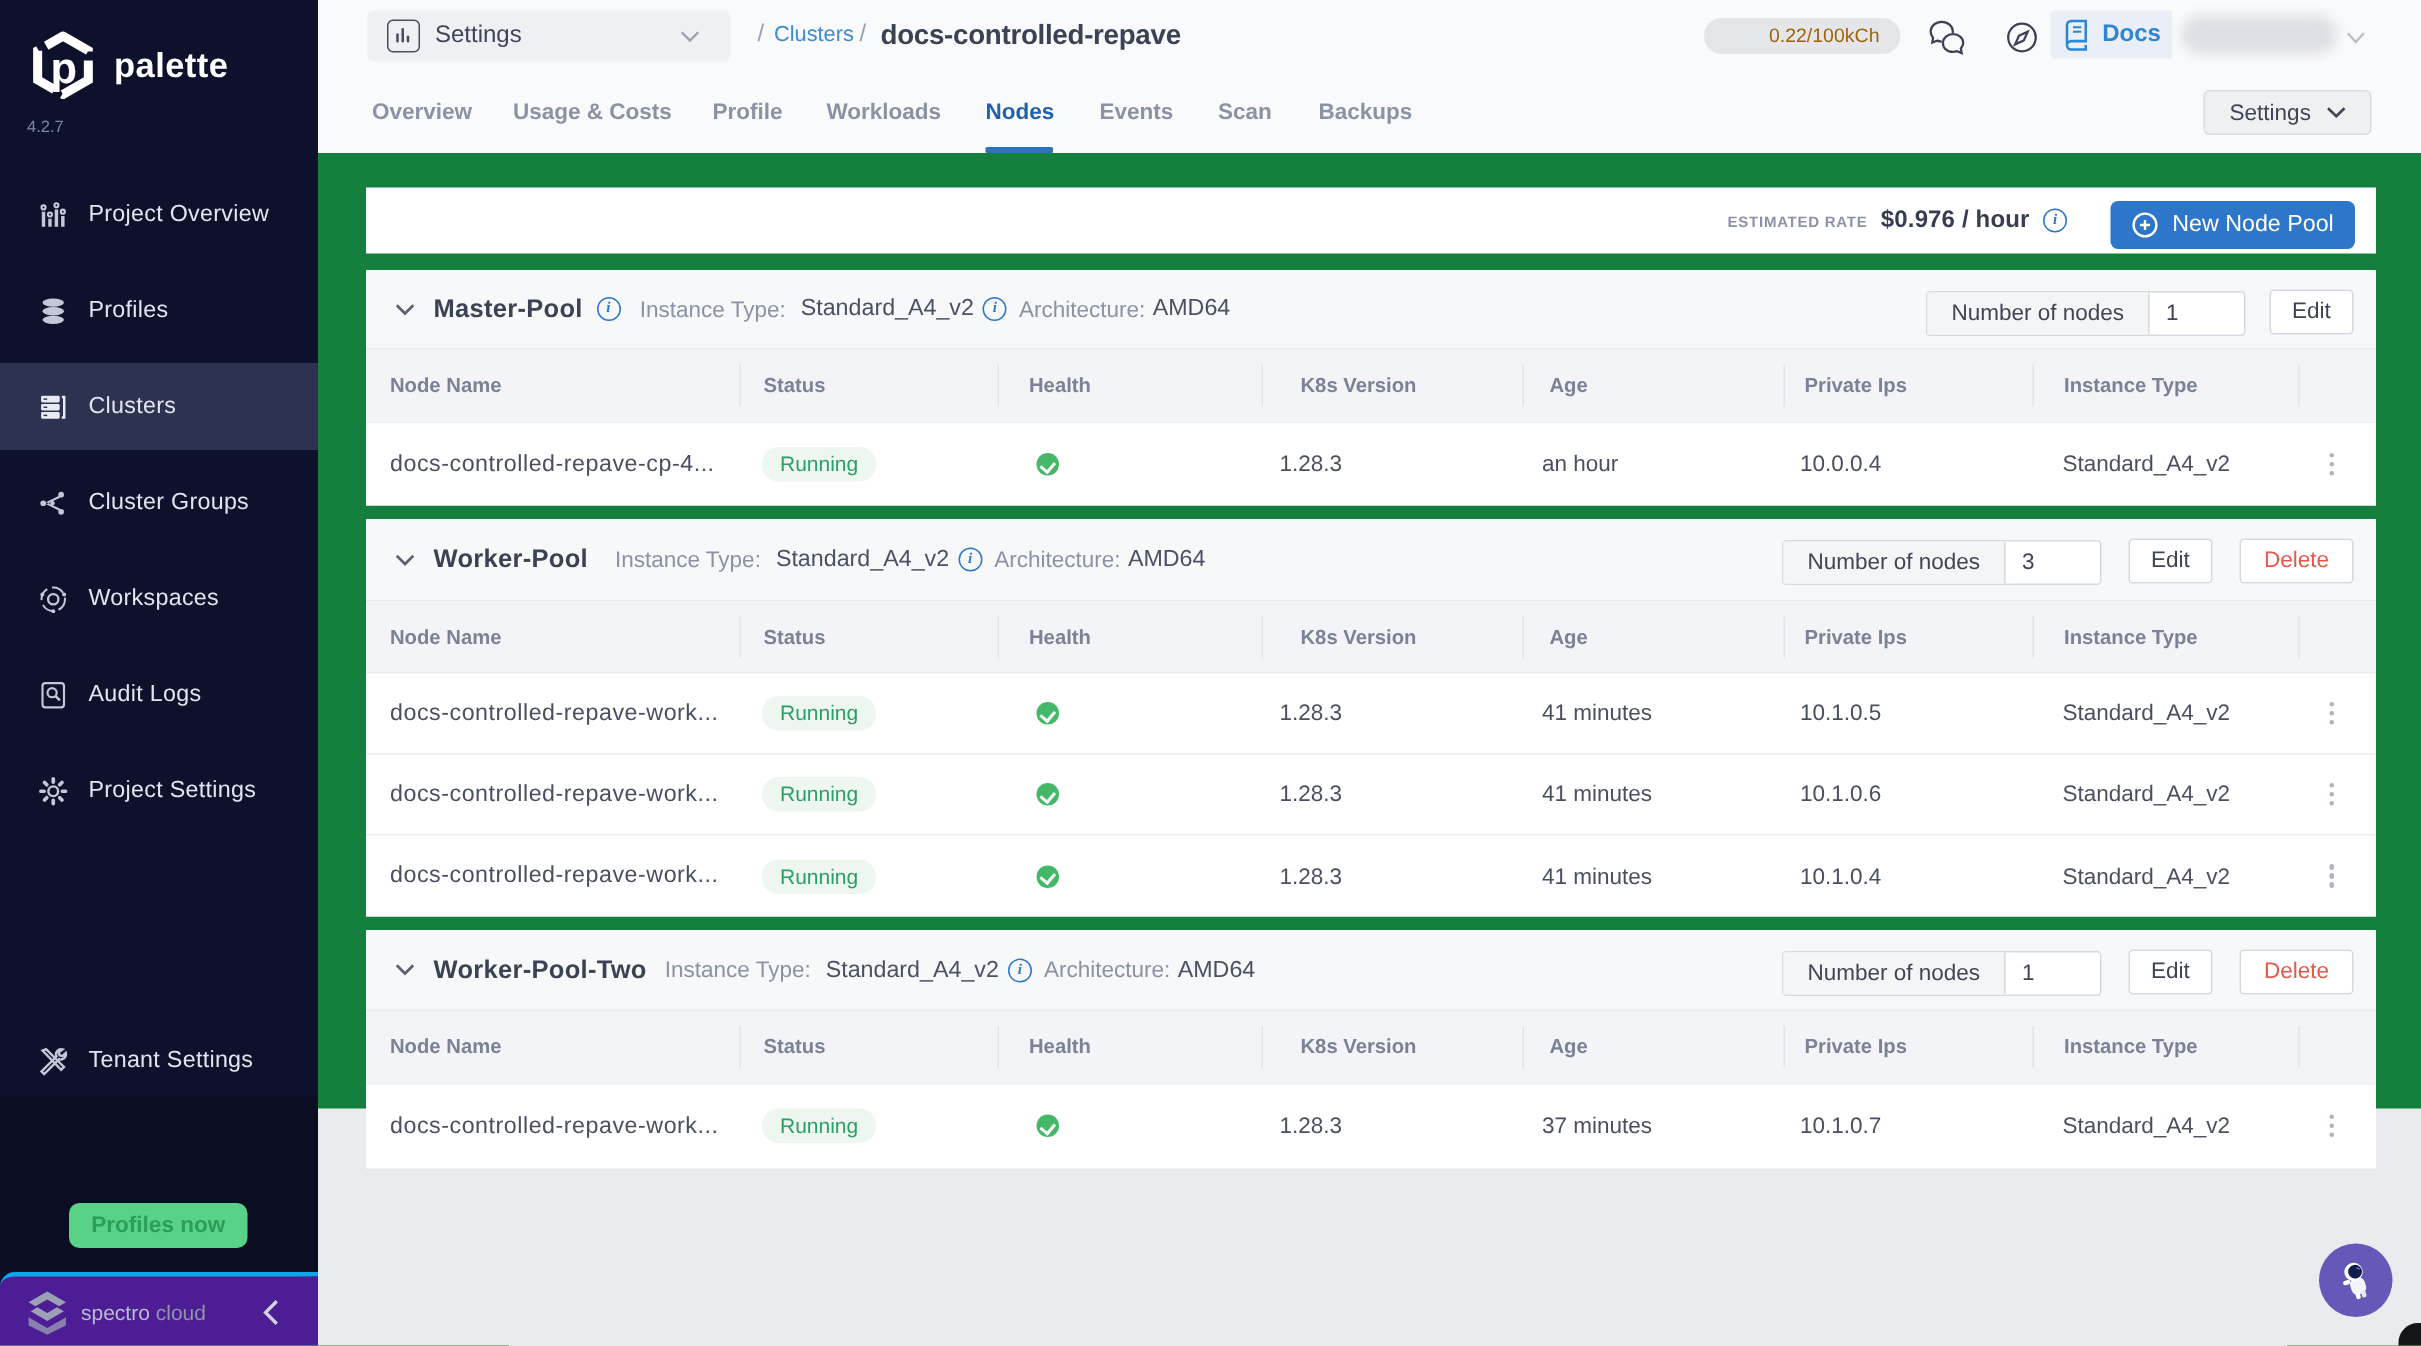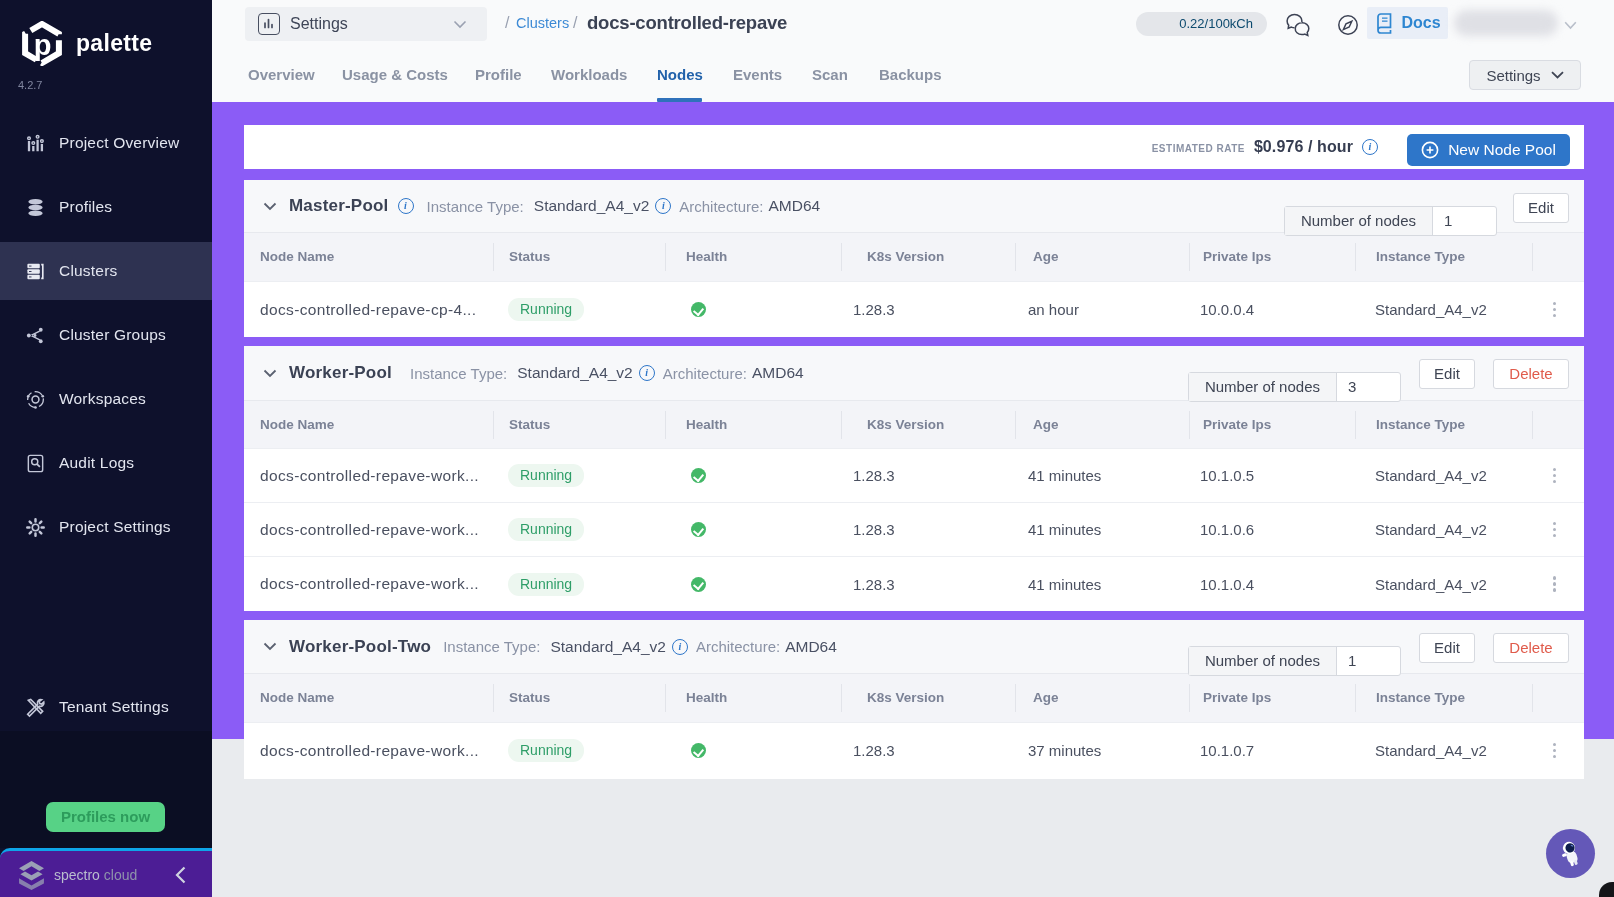--- a/index.html
+++ b/index.html
@@ -33,43 +33,43 @@
   #crumbs span { position:absolute; }
   #crumbs .sl { font-size:16px; color:#9aa1b1; top:4px; }
   #crumbs .cl { color:#3d8ad5; font-size:14.5px; top:5px; left:11px; }
   #crumbs .ti { color:#3b4254; font-size:18.5px; font-weight:700; left:82px; top:2px; letter-spacing:-.2px; }
   .tab { position:absolute; top:66px; font-size:15px; font-weight:600; color:#8a92a3; }
   .tab.on { color:#2262ab; }
   #tabline { position:absolute; left:445px; top:98px; width:45px; height:4px; background:#2f72bb; border-radius:1px; }
   #settings { position:absolute; right:33px; top:60px; width:112px; height:30px; background:#eef0f2; border:1px solid #d9dce2; border-radius:4px; display:flex; align-items:center; justify-content:center; font-size:15px; color:#3f4554; }
 
   
-  #pill { position:absolute; right:347px; top:12px; width:131px; height:24px; background:#e4e6ea; border-radius:12px; font-size:13px; color:#0c4a6e; text-align:right; line-height:24px; padding-right:14px; }
+  #pill { position:absolute; right:347px; top:12px; width:131px; height:24px; background:#e4e6ea; border-radius:12px; font-size:13px; color:#a16207; text-align:right; line-height:24px; padding-right:14px; }
   #docsbtn { position:absolute; right:166px; top:7px; width:81px; height:32px; background:#e9eef7; display:flex; align-items:center; justify-content:center; border-radius:2px; }
   #docsbtn span { color:#2e86d1; font-weight:700; font-size:16px; margin-left:7px; }
   #ublur { position:absolute; right:56px; top:10px; width:104px; height:26px; background:#dfe0e5; border-radius:13px; filter:blur(4px); }
 
   
-  #content { position:absolute; left:212px; top:102px; width:1402px; height:637px; background:#8b5cf6; }
+  #content { position:absolute; left:212px; top:102px; width:1402px; height:637px; background:#15803d; }
   #ratebar { position:absolute; left:32px; top:23px; width:1340px; height:44px; background:#fff; }
   .est { position:absolute; right:339px; top:18px; font-size:10px; letter-spacing:.5px; color:#8a92a5; font-weight:600; }
   .rate { position:absolute; right:231px; top:13px; font-size:16px; font-weight:700; color:#363d51; letter-spacing:.1px; }
   #rateinfo { position:absolute; right:206px; top:14px; }
   #nnp { position:absolute; right:14px; top:9px; width:163px; height:32px; background:#2e76c9; border-radius:5px; color:#fff; display:flex; align-items:center; justify-content:center; font-size:15.5px; }
   #nnp svg { margin-right:9px; }
 
   .panel { position:absolute; left:32px; width:1340px; background:#fff; }
   .ph { height:53px; background:#f7f8fa; border-bottom:1px solid #e7e9ee; display:flex; align-items:center; position:relative; }
   .ph .chev { margin-left:19px; }
   .ph .title { margin-left:12px; font-size:17px; font-weight:700; color:#3b4254; letter-spacing:.2px; }
   .ph .lbl { font-size:15px; color:#8a92a5; }
   .ph .val { font-size:15.5px; color:#4a5164; margin-left:10px; }
   .info { width:16px; height:16px; border-radius:50%; border:1.4px solid #2e76c9; margin-left:9px; position:relative; flex:none; display:inline-block; }
   .info:after { content:"i"; position:absolute; left:0; right:0; top:1px; text-align:center; font-size:10px; font-style:italic; font-weight:700; color:#2e76c9; font-family:"Liberation Serif",serif; }
-  .ctl { position:absolute; top:26px; height:30px;justify-content:flex-end; }
+  .ctl { position:absolute; top:14px; height:30px;justify-content:flex-end; }
   .non { border:1px solid #d6d9df; border-radius:3px; display:flex; background:#fff; }
   .non .l { background:#f4f5f7; color:#3f4554; font-size:15px; line-height:28px; padding:0 16px; border-right:1px solid #d6d9df; }
   .non .v { width:63px; font-size:15px; color:#3f4554; line-height:28px; padding-left:11px; }
   .btn { border:1px solid #d6d9df; border-radius:3px; background:#fff; font-size:15px; color:#3f4554; text-align:center; line-height:28px; position:absolute; top:13px; }
   .btn.del { color:#e05b4b; }
 
   .thead { height:48px; background:#f3f4f8; display:flex; align-items:center; }
   .thead .c { font-size:13.5px; font-weight:700; color:#7b8296; height:28px; line-height:28px; border-left:1px solid #e2e4ea; }
   .thead .c:first-child { border-left:none; }
   .trow { height:55px; background:#fff; border-top:1px solid #eceef2; display:flex; align-items:center; }

